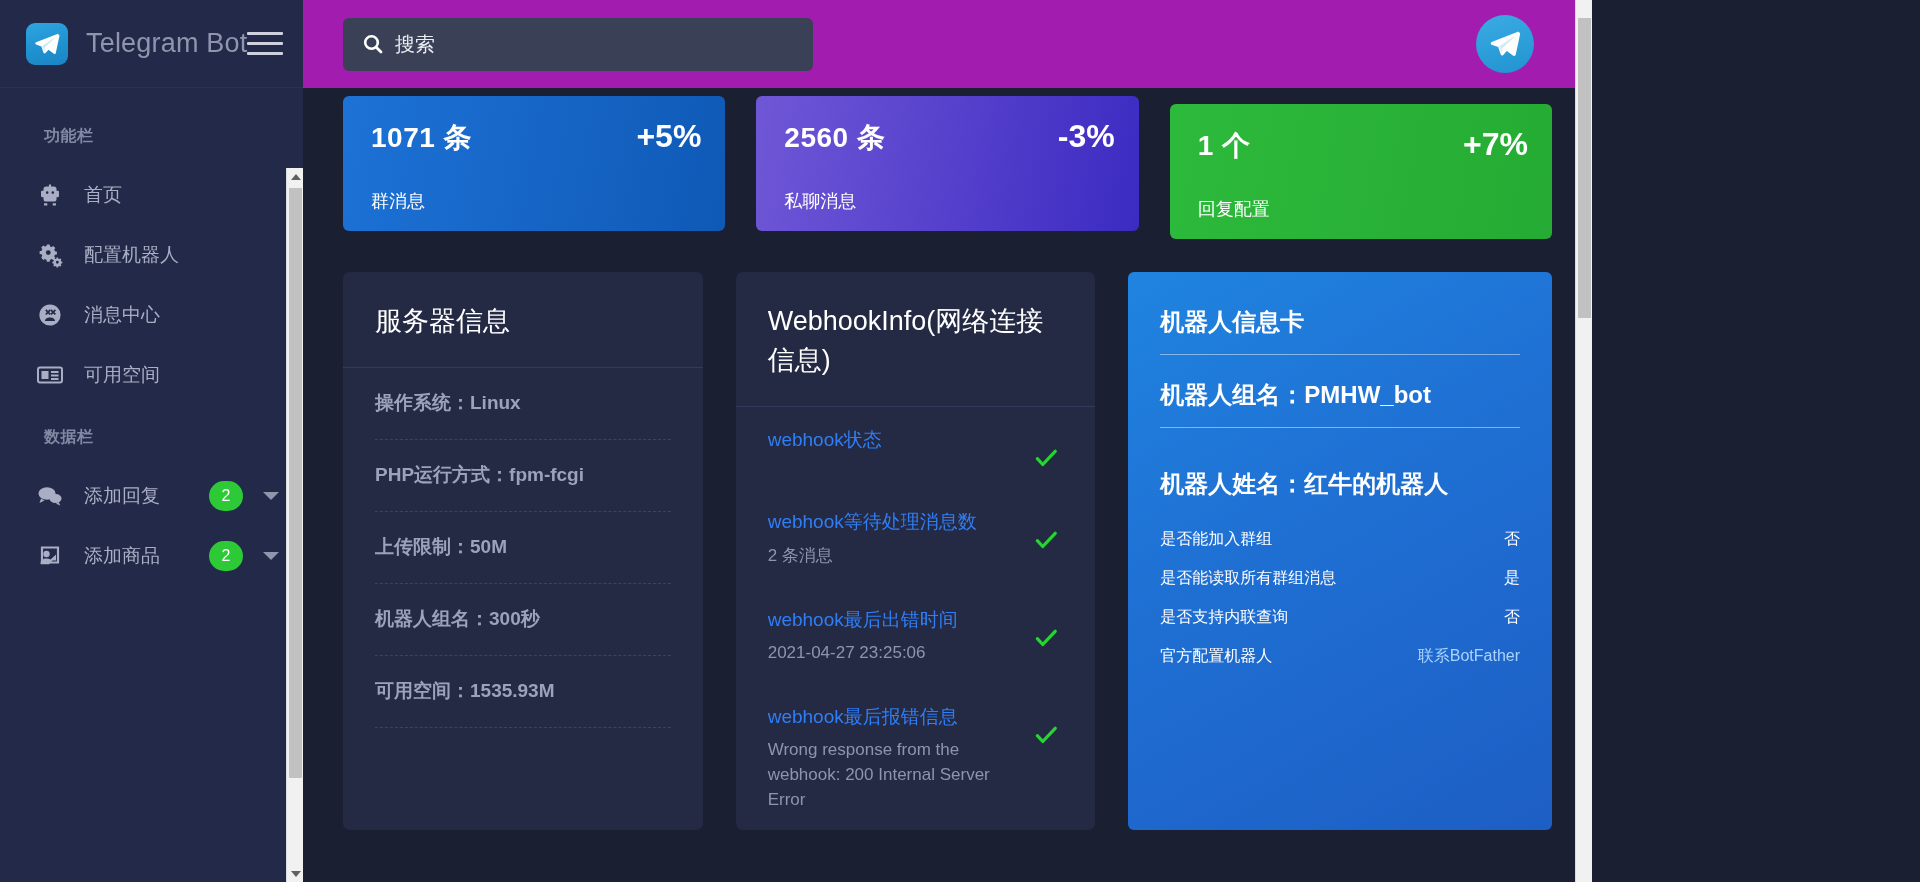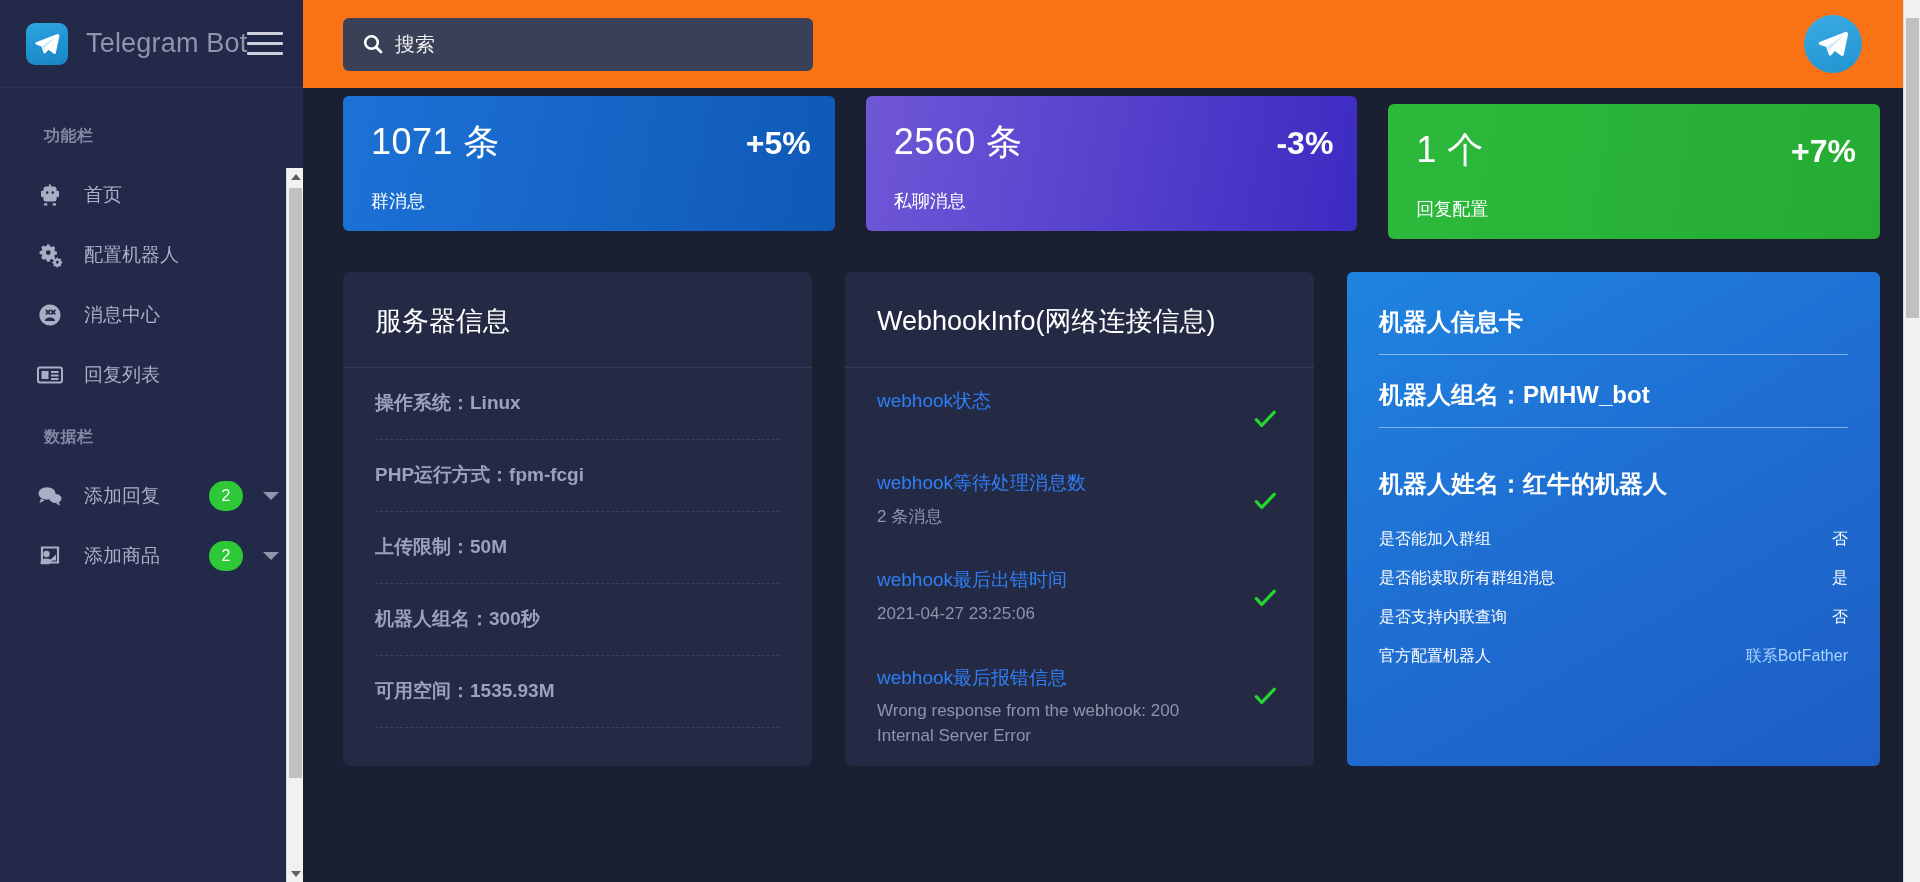--- a/index.html
+++ b/index.html
@@ -2,21 +2,21 @@
 <html><head>
 <meta charset="utf-8">
 <style>
   * { box-sizing: border-box; margin: 0; padding: 0; }
   html, body {
     width: 1920px; height: 882px;
     background: #1b1f32;
     font-family: "Liberation Sans", "DejaVu Sans", sans-serif;
     overflow: hidden;
   }
-  .app { display: flex; width: 1920px; height: 882px; position: relative; }
+  .app { display: flex; width: 1592px; height: 882px; position: relative; }
 
   
   .sidebar {
     width: 303px; min-width: 303px; height: 882px;
     background: #232949;
     display: flex; flex-direction: column;
     position: relative;
   }
   .sb-header {
     height: 88px; min-height: 88px;
@@ -94,21 +94,21 @@
   .arw.dn { border-top: 6px solid #606060; }
   .sb-thumb {
     position: absolute; left: 2px; top: 20px; width: 13px; height: 590px;
     background: #c1c1c1; border-radius: 1px;
   }
 
   
   .main { flex: 1; height: 882px; background: #1b1f32; position: relative; overflow: hidden; }
   .topbar {
     height: 88px; display: flex; align-items: center;
-    padding: 0 0 0 40px; background: #f97316;
+    padding: 0 0 0 40px; background: #a21caf;
   }
   .searchbox {
     width: 470px; height: 53px; background: #3a4055; border-radius: 6px;
     display: flex; align-items: center; padding: 0 18px;
   }
   .search-ico { width: 34px; color: #fff; display: flex; align-items: center; }
   .search-ico svg { display: block; }
   .search-input {
     flex: 1; background: transparent; border: 0; outline: none;
     color: #e7e9f1; font-size: 20px;
@@ -124,21 +124,21 @@
 
   .content { padding: 8px 40px 0 40px; }
   .stats-row { display: flex; gap: 31px; }
   .stat-card {
     flex: 1; height: 135px; border-radius: 6px;
     padding: 22px 24px 18px 28px;
     display: flex; flex-direction: column; justify-content: space-between;
     color: #fff;
   }
   .stat-top { display: flex; align-items: baseline; justify-content: space-between; }
-  .stat-value { font-size: 36px; font-weight: 400; letter-spacing: .5px; }
+  .stat-value { font-size: 28px; font-weight: 700; letter-spacing: .5px; }
   .stat-delta { font-size: 32px; font-weight: bold; }
   .stat-label { font-size: 18px; font-weight: 400; }
   .c-blue   { background: linear-gradient(100deg,#1d72d6 0%,#0f59b6 100%); }
   .c-purple { background: linear-gradient(100deg,#6f57d6 0%,#3c2bc2 100%); }
   .c-green  { background: linear-gradient(100deg,#2dba3c 0%,#25ab33 100%); margin-top: 8px; }
 
   .panels-row { display: flex; gap: 33px; margin-top: 33px; }
   .panel {
     flex: 1; background: #242a44; border-radius: 7px;
     min-height: 460px; overflow: hidden;
@@ -253,21 +253,21 @@
       <div class="sb-item">
         <span class="sb-ico">
           <svg width="28" height="24" viewBox="0 0 28 24">
               <rect x="2" y="4.5" width="24" height="15" rx="2" fill="none" stroke="#a9aec4" stroke-width="2"></rect>
               <rect x="5.5" y="8" width="7" height="8"></rect>
               <rect x="15" y="8" width="7.5" height="2"></rect>
               <rect x="15" y="11.5" width="7.5" height="2"></rect>
               <rect x="15" y="15" width="7.5" height="2"></rect>
             </svg>
         </span>
-        <span class="sb-label">回复列表</span>
+        <span class="sb-label">可用空间</span>
       </div>
 
       <div class="sb-section-title">数据栏</div>
 
       <div class="sb-item">
         <span class="sb-ico">
           <svg width="28" height="24" viewBox="0 0 28 24">
               <ellipse cx="11" cy="9.5" rx="8.5" ry="6.2"></ellipse>
               <path d="M5 14.5 3.5 19l5-2.5z"></path>
               <ellipse cx="19.5" cy="14.5" rx="6" ry="4.6"></ellipse>

